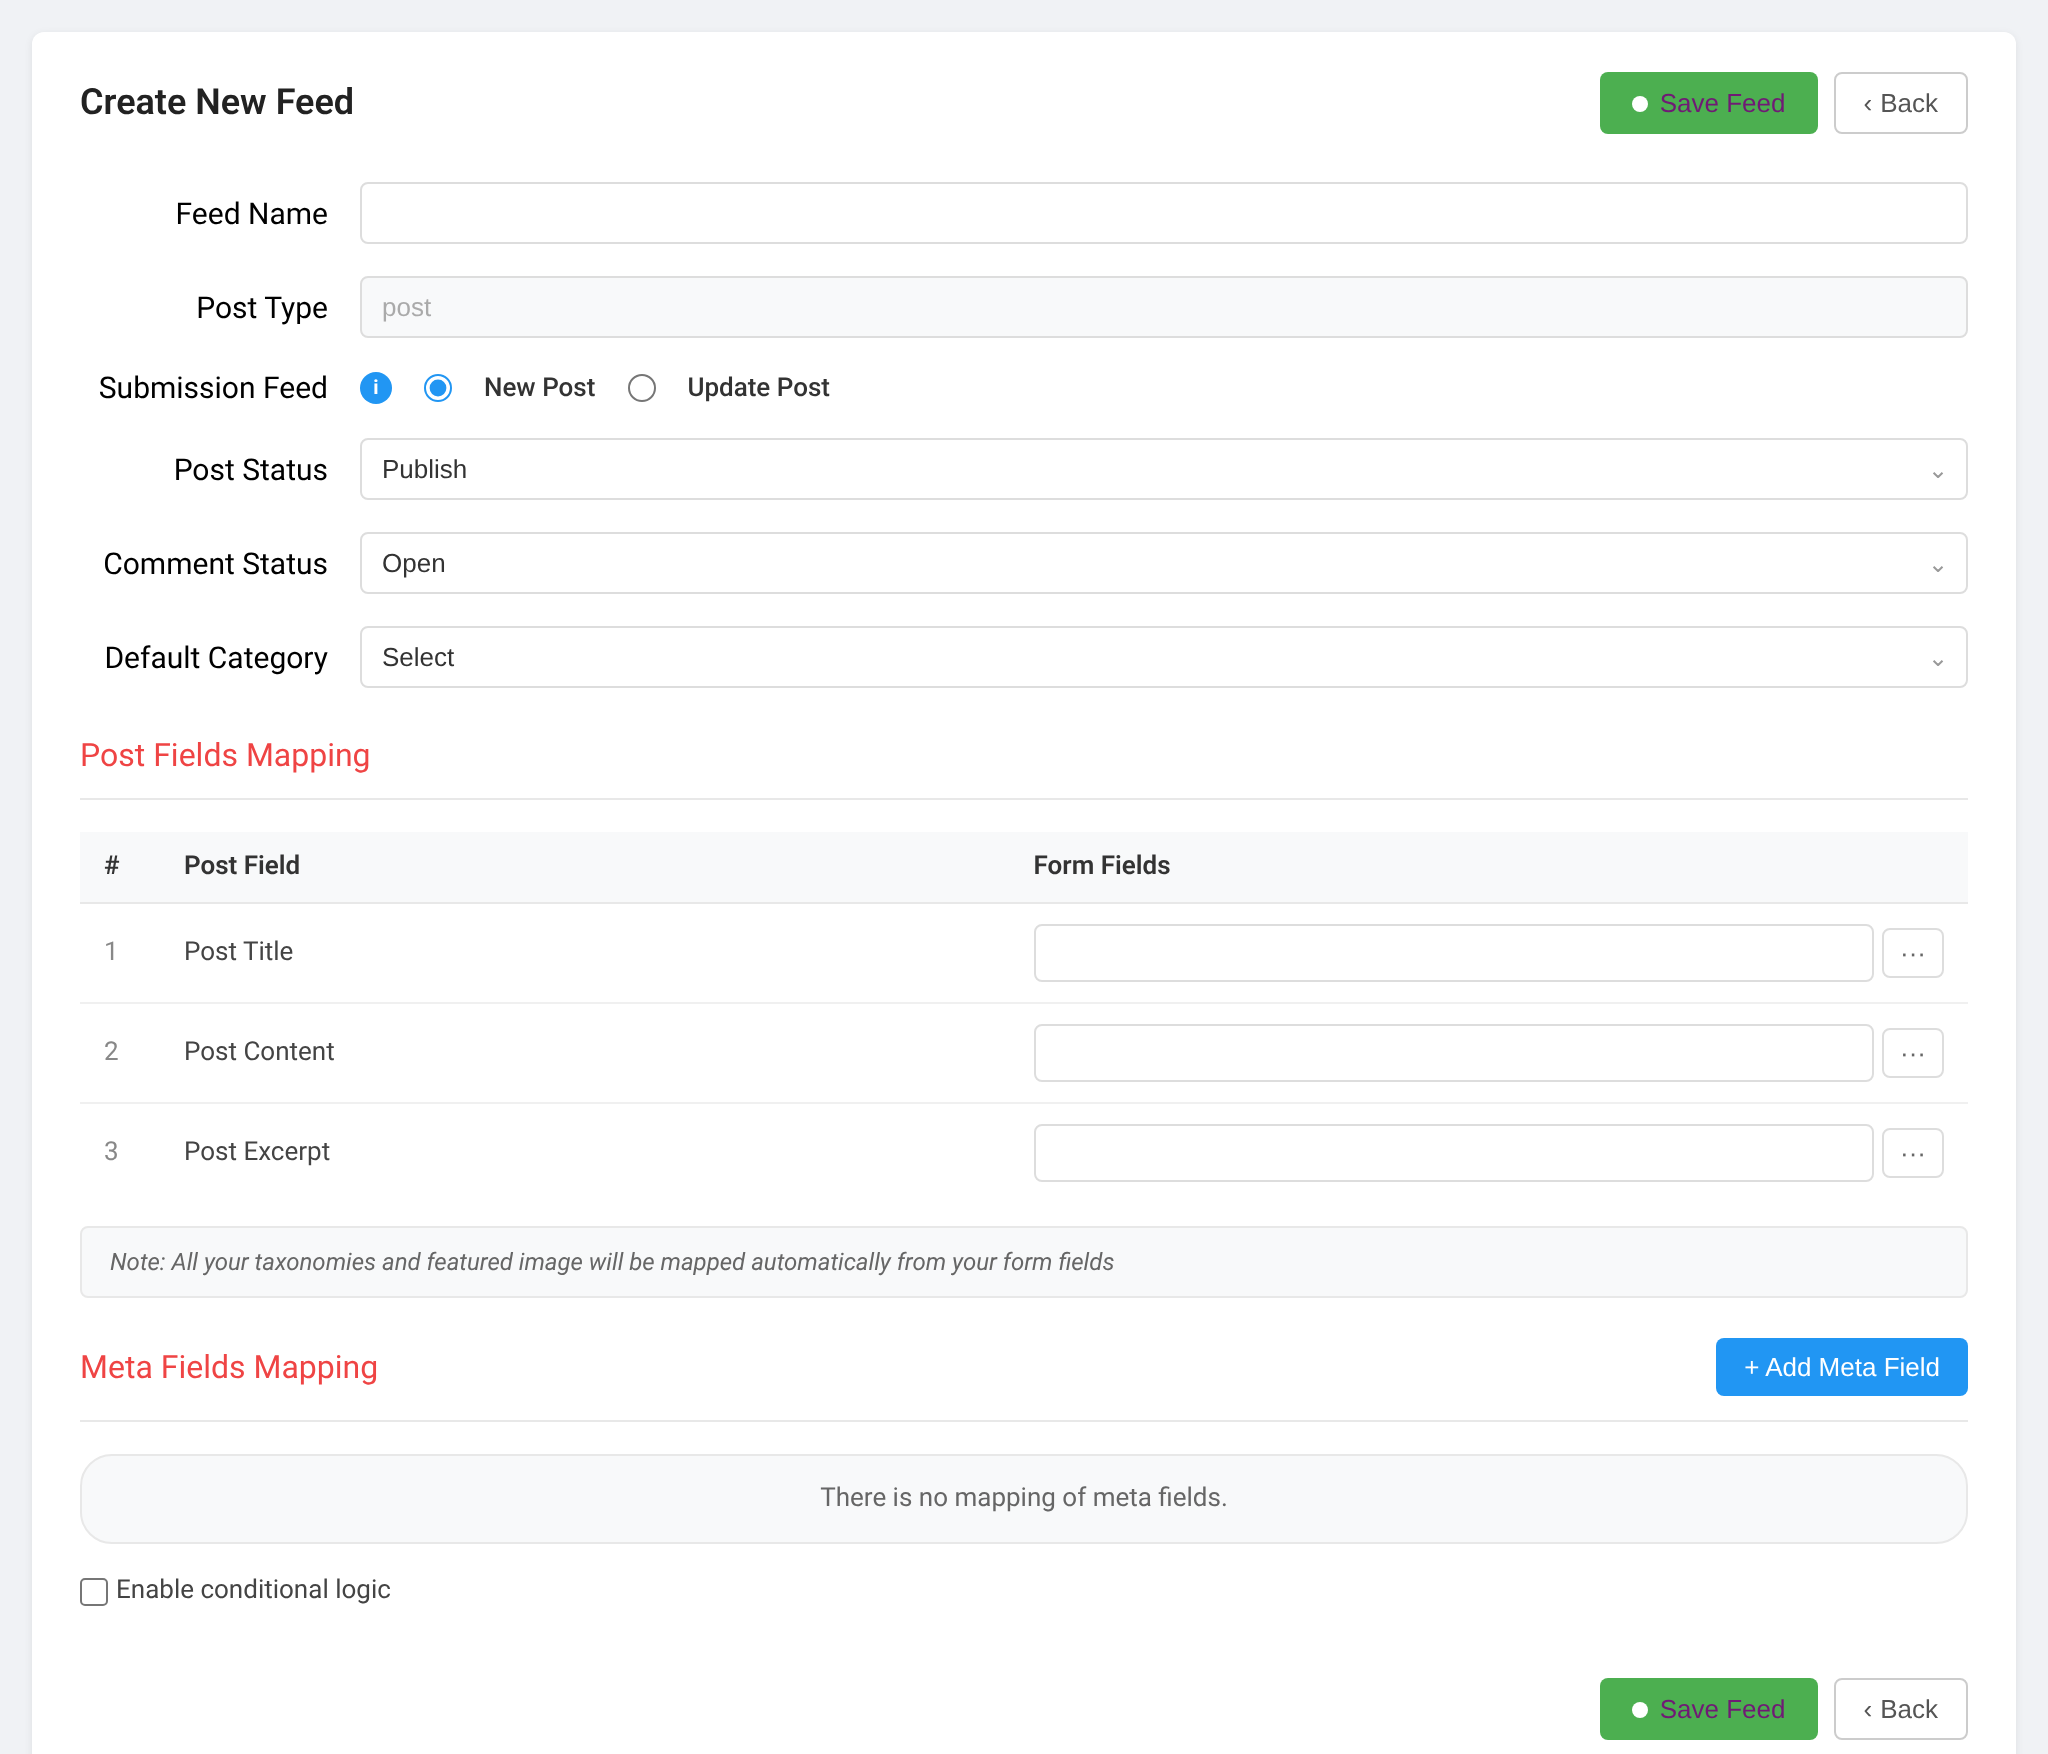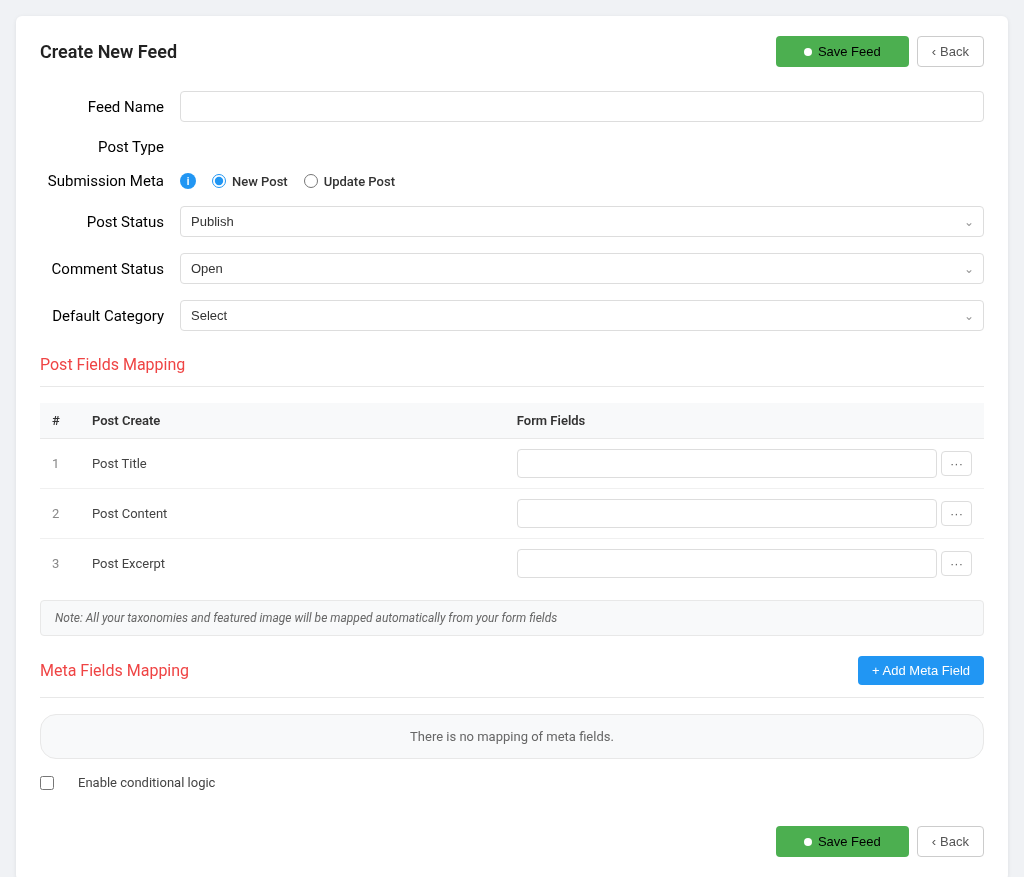--- a/index.html
+++ b/index.html
@@ -28,24 +28,24 @@
       font-size: 18px;
       font-weight: 600;
       color: #222;
     }
     .header-actions {
       display: flex;
       gap: 8px;
     }
     .btn-save {
       background: #4caf50;
-      color: #000000;
+      color: #701a75;
       border: none;
       border-radius: 4px;
-      padding: 7px 28px;
+      padding: 7px 16px;
       font-size: 13px;
       cursor: pointer;
       display: flex;
       align-items: center;
       gap: 6px;
       font-weight: 500;
     }
     .btn-back {
       background: #fff;
       color: #555;
@@ -119,21 +119,21 @@
     }
     .radio-group {
       display: flex;
       align-items: center;
       gap: 16px;
       flex: 1;
     }
     .radio-option {
       display: flex;
       align-items: center;
-      gap: 6px;
+      gap: 16px;
       cursor: pointer;
       font-size: 13px;
     }
     .radio-option input[type="radio"] {
       accent-color: #2196f3;
       width: 14px;
       height: 14px;
       cursor: pointer;
     }
     .radio-option label {
@@ -258,21 +258,21 @@
       border-radius: 16px;
       padding: 14px;
       text-align: center;
       font-size: 13px;
       color: #666;
       margin-bottom: 16px;
     }
     .conditional-logic-row {
       display: flex;
       align-items: center;
-      gap: 24px;
+      gap: 4px;
       margin: 8px 0 20px;
     }
     .conditional-logic-row input[type="checkbox"] {
       width: 14px;
       height: 14px;
       cursor: pointer;
     }
     .conditional-logic-row label {
       font-size: 13px;
       color: #444;
@@ -305,24 +305,25 @@
     </div>
   </div>
 
   <div class="form-row">
     <label class="form-label">Feed Name</label>
     <input type="text" class="form-control" style="">
   </div>
 
   <div class="form-row">
     <label class="form-label">Post Type</label>
-  </div>
-
-  <div class="form-row">
-    <label class="form-label">Submission Meta</label>
+    <input type="text" class="form-control placeholder-style" value="post" readonly="" placeholder="post" style="">
+  </div>
+
+  <div class="form-row">
+    <label class="form-label">Submission Feed</label>
     <div class="radio-group">
       <span class="info-icon">i</span>
       <label class="radio-option">
         <input type="radio" name="submission_type" checked="" style="">
         <label>New Post</label>
       </label>
       <label class="radio-option">
         <input type="radio" name="submission_type" style="">
         <label>Update Post</label>
       </label>
@@ -363,21 +364,21 @@
     </div>
   </div>
 
   <h2 class="section-title">Post Fields Mapping</h2>
   <hr class="section-divider">
 
   <table class="mapping-table">
     <thead>
       <tr>
         <th>#</th>
-        <th>Post Create</th>
+        <th>Post Field</th>
         <th>Form Fields</th>
       </tr>
     </thead>
     <tbody id="mapping-tbody">
     <tr>
       <td>1</td>
       <td>Post Title</td>
       <td>
         <div class="field-input-wrapper">
           <input type="text" class="field-input" style="">

